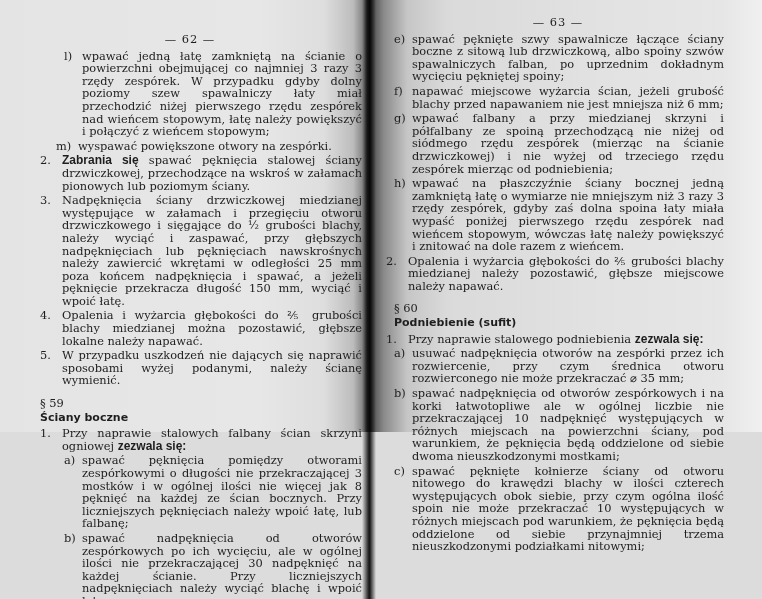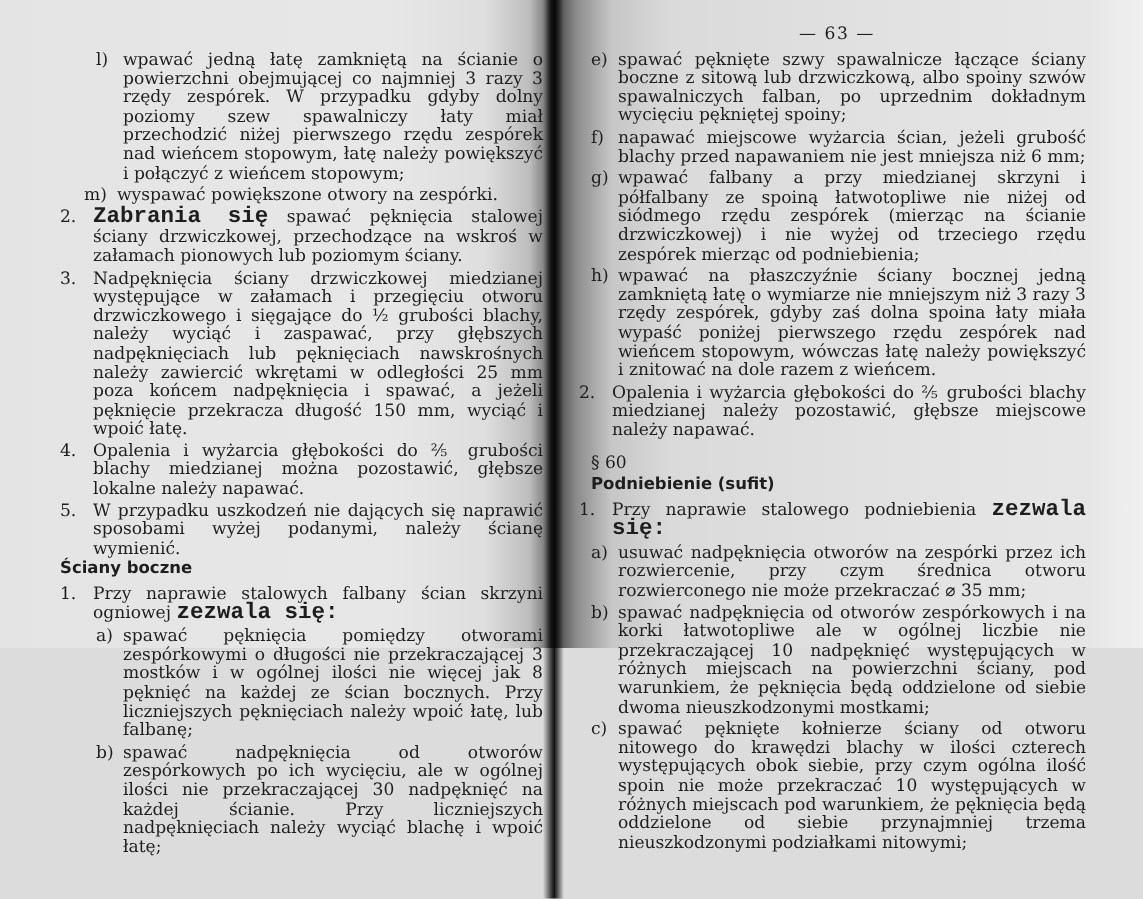--- a/index.html
+++ b/index.html
@@ -35,28 +35,29 @@
   .item { display: flex; text-align: justify; margin-bottom: 2px; }
   .item .mk { flex: 0 0 auto; }
   .item .tx { flex: 1 1 auto; }
   .lvl1 .mk { width: 22px; text-align: left; }
   .lvl2 .mk { width: 18px; }
   .col-left { width: 322px; }
   .col-right { width: 330px; }
   .indent-b { margin-left: 24px; }
   .section-sign { text-align: left; margin: 10px 0 2px; }
   .section-title { text-align: left; font-weight: bold; margin-bottom: 3px; font-family: "DejaVu Sans", sans-serif; font-size: 11px; }
-  b { font-family: Liberation Mono, monospace; font-size: 15px; }
+  b { font-family: Liberation Sans, sans-serif; font-size: 12px; }
 </style>
 </head>
 <body>
 
 <div class="spread">
 
   <div class="page page-left">
+    <div class="pnum">— 62 —</div>
     <div class="col-left">
       <div class="item lvl2 indent-b">
         <span class="mk">l)</span>
         <span class="tx">wpawać jedną łatę zamkniętą na ścianie o powierzchni obejmującej co najmniej 3 razy 3 rzędy zespórek. W przypadku gdyby dolny poziomy szew spawalniczy łaty miał przechodzić niżej pierwszego rzędu zespórek nad wieńcem stopowym, łatę należy powiększyć i połączyć z wieńcem stopowym;</span>
       </div>
       <div class="item lvl2" style="margin-left:16px">
         <span class="mk" style="width:22px">m)</span>
         <span class="tx">wyspawać powiększone otwory na zespórki.</span>
       </div>
 
@@ -70,20 +71,21 @@
       </div>
       <div class="item lvl1">
         <span class="mk">4.</span>
         <span class="tx">Opalenia i wyżarcia głębokości do ⅖ grubości blachy miedzianej można pozostawić, głębsze lokalne należy napawać.</span>
       </div>
       <div class="item lvl1">
         <span class="mk">5.</span>
         <span class="tx">W przypadku uszkodzeń nie dających się naprawić sposobami wyżej podanymi, należy ścianę wymienić.</span>
       </div>
 
+      <div class="section-sign">§ 59</div>
       <div class="section-title">Ściany boczne</div>
 
       <div class="item lvl1">
         <span class="mk">1.</span>
         <span class="tx"><span>Przy naprawie stalowych falbany ścian skrzyni ogniowej </span><b>zezwala się:</b></span>
       </div>
       <div class="item lvl2 indent-b">
         <span class="mk">a)</span>
         <span class="tx">spawać pęknięcia pomiędzy otworami zespórkowymi o długości nie przekraczającej 3 mostków i w ogólnej ilości nie więcej jak 8 pęknięć na każdej ze ścian bocznych. Przy liczniejszych pęknięciach należy wpoić łatę, lub falbanę;</span>
       </div>
@@ -101,21 +103,21 @@
       <div class="item lvl2">
         <span class="mk">e)</span>
         <span class="tx">spawać pęknięte szwy spawalnicze łączące ściany boczne z sitową lub drzwiczkową, albo spoiny szwów spawalniczych falban, po uprzednim dokładnym wycięciu pękniętej spoiny;</span>
       </div>
       <div class="item lvl2">
         <span class="mk">f)</span>
         <span class="tx">napawać miejscowe wyżarcia ścian, jeżeli grubość blachy przed napawaniem nie jest mniejsza niż 6 mm;</span>
       </div>
       <div class="item lvl2">
         <span class="mk">g)</span>
-        <span class="tx">wpawać falbany a przy miedzianej skrzyni i półfalbany ze spoiną łatwotopliwe nie niżej od siódmego rzędu zespórek (mierząc na ścianie drzwiczkowej) i nie wyżej od trzeciego rzędu zespórek mierząc od podniebienia;</span>
+        <span class="tx">wpawać falbany a przy miedzianej skrzyni i półfalbany ze spoiną przechodzącą nie niżej od siódmego rzędu zespórek (mierząc na ścianie drzwiczkowej) i nie wyżej od trzeciego rzędu zespórek mierząc od podniebienia;</span>
       </div>
       <div class="item lvl2">
         <span class="mk">h)</span>
         <span class="tx">wpawać na płaszczyźnie ściany bocznej jedną zamkniętą łatę o wymiarze nie mniejszym niż 3 razy 3 rzędy zespórek, gdyby zaś dolna spoina łaty miała wypaść poniżej pierwszego rzędu zespórek nad wieńcem stopowym, wówczas łatę należy powiększyć i znitować na dole razem z wieńcem.</span>
       </div>
       <div class="item lvl1" style="margin-left:-8px">
         <span class="mk">2.</span>
         <span class="tx">Opalenia i wyżarcia głębokości do ⅖ grubości blachy miedzianej należy pozostawić, głębsze miejscowe należy napawać.</span>
       </div>
 

